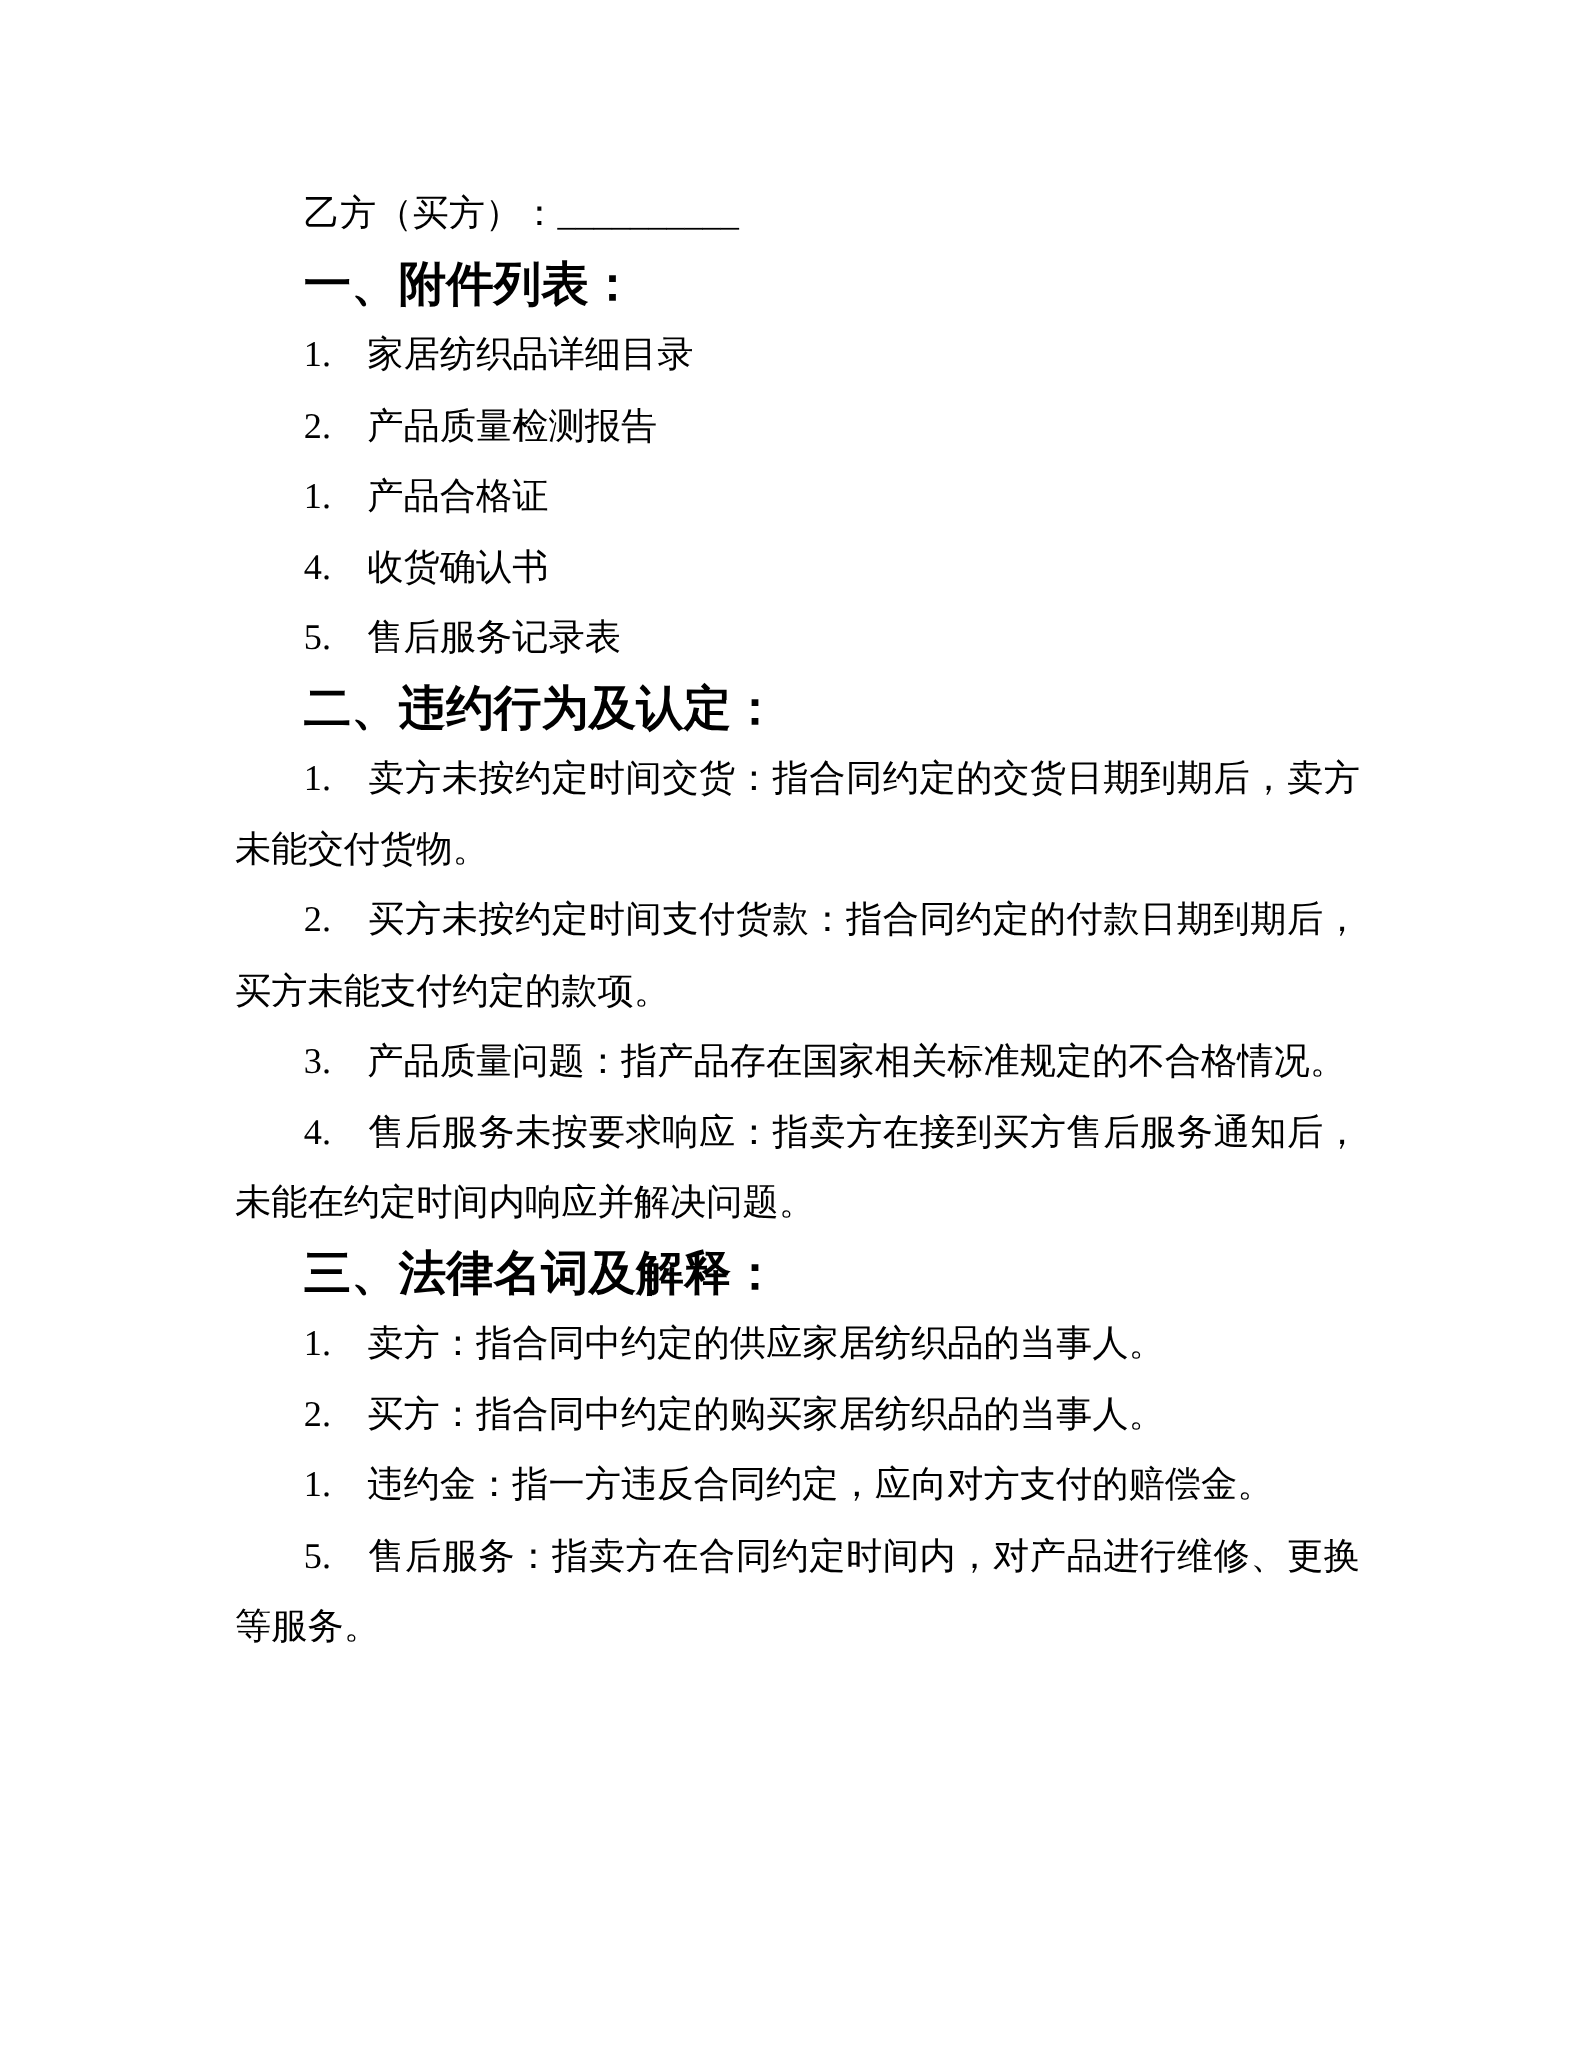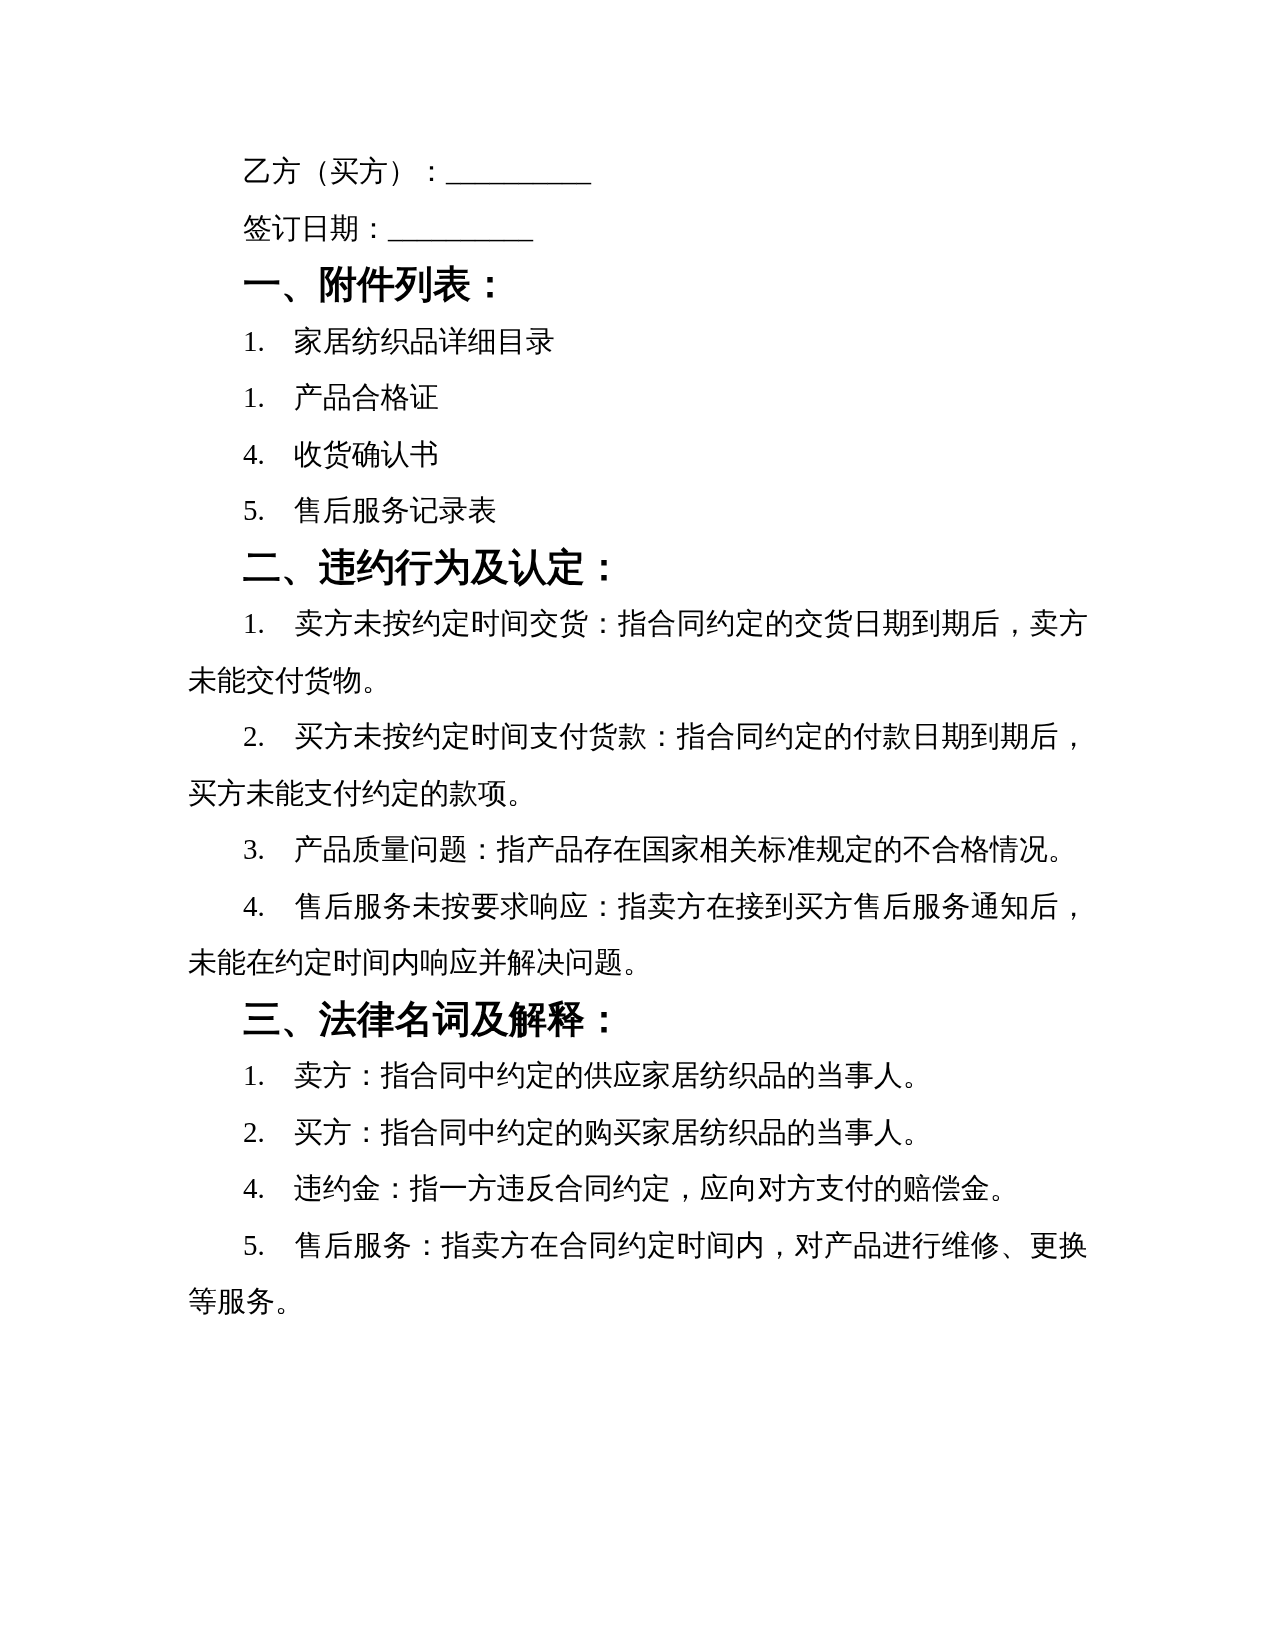--- a/index.html
+++ b/index.html
@@ -48,34 +48,34 @@
   }
 </style>
 </head>
 <body>
 
 <div class="page">
   <div class="content">
 
     <p class="line"><span class="label">乙方（买方）：</span><span class="blank">__________</span></p>
 
-    <p class="line"><span class="label">签订日期：</span><span class="blank">__________</span></p>
 
     <h2 class="line heading">一、附件列表：</h2>
     <p class="line">1.　家居纺织品详细目录</p>
+    <p class="line">2.　产品质量检测报告</p>
     <p class="line">1.　产品合格证</p>
     <p class="line">4.　收货确认书</p>
     <p class="line">5.　售后服务记录表</p>
 
     <h2 class="line heading">二、违约行为及认定：</h2>
     <p class="line">1.　卖方未按约定时间交货：指合同约定的交货日期到期后，卖方未能交付货物。</p>
     <p class="line">2.　买方未按约定时间支付货款：指合同约定的付款日期到期后，买方未能支付约定的款项。</p>
     <p class="line">3.　产品质量问题：指产品存在国家相关标准规定的不合格情况。</p>
     <p class="line">4.　售后服务未按要求响应：指卖方在接到买方售后服务通知后，未能在约定时间内响应并解决问题。</p>
 
     <h2 class="line heading">三、法律名词及解释：</h2>
     <p class="line">1.　卖方：指合同中约定的供应家居纺织品的当事人。</p>
     <p class="line">2.　买方：指合同中约定的购买家居纺织品的当事人。</p>
-    <p class="line">4.　违约金：指一方违反合同约定，应向对方支付的赔偿金。</p>
+    <p class="line">1.　违约金：指一方违反合同约定，应向对方支付的赔偿金。</p>
     <p class="line">5.　售后服务：指卖方在合同约定时间内，对产品进行维修、更换等服务。</p>
 
   </div>
 </div>
 
 </body></html>

